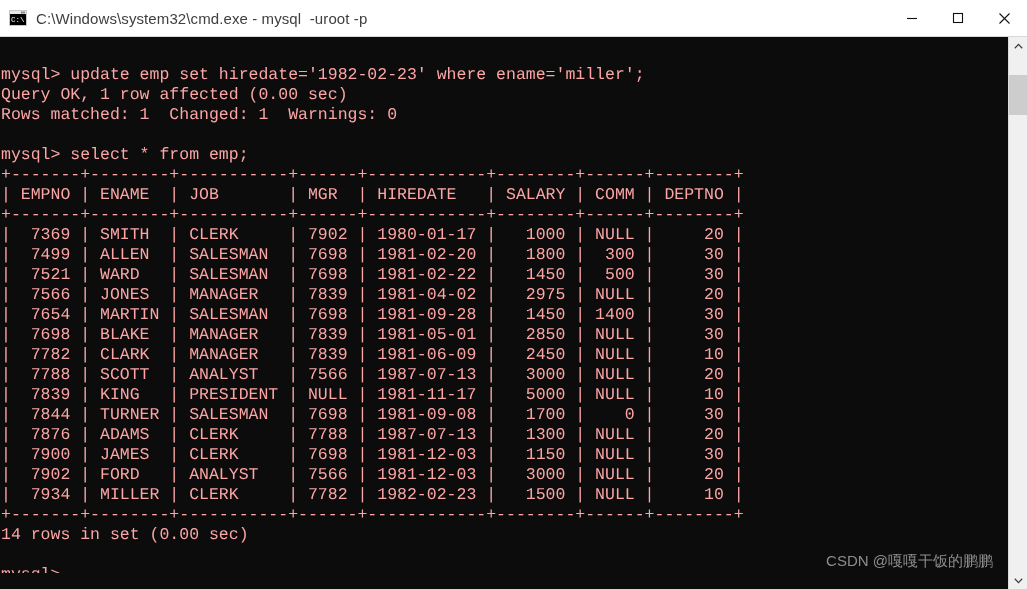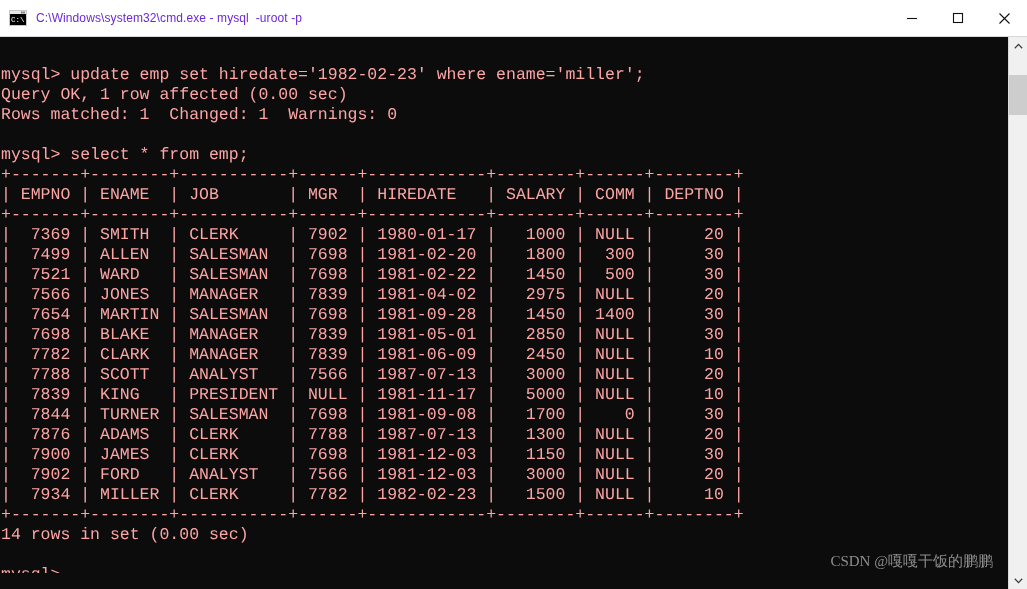--- a/index.html
+++ b/index.html
@@ -38,22 +38,22 @@
   }
   #title-icon {
     width: 18px;
     height: 16px;
     margin-left: 9px;
     margin-right: 9px;
     flex: 0 0 auto;
     position: relative;
   }
   #title-text {
-    font-size: 12px;
-    color: #6d28d9;
+    font-size: 15px;
+    color: #404040;
     white-space: pre;
     letter-spacing: 0.1px;
     line-height: 17px;
     flex: 1 1 auto;
     overflow: hidden;
   }
   .winbtn {
     width: 46px;
     height: 36px;
     display: flex;
@@ -121,21 +121,21 @@
     background: #cdcdcd;
   }
 
   
   #watermark {
     position: absolute;
     right: 34px;
     bottom: 18px;
     color: #8d8d8d;
     font-size: 15px;
-    font-family: Liberation Serif, serif;
+    font-family: Liberation Sans, sans-serif;
     white-space: pre;
     z-index: 3;
     pointer-events: none;
   }
 </style>
 </head>
 <body>
 
 <div id="window">
 

